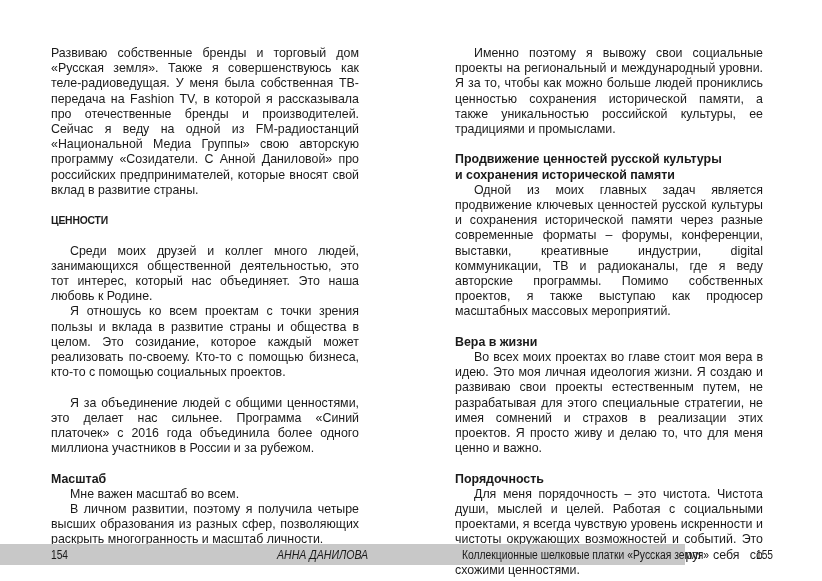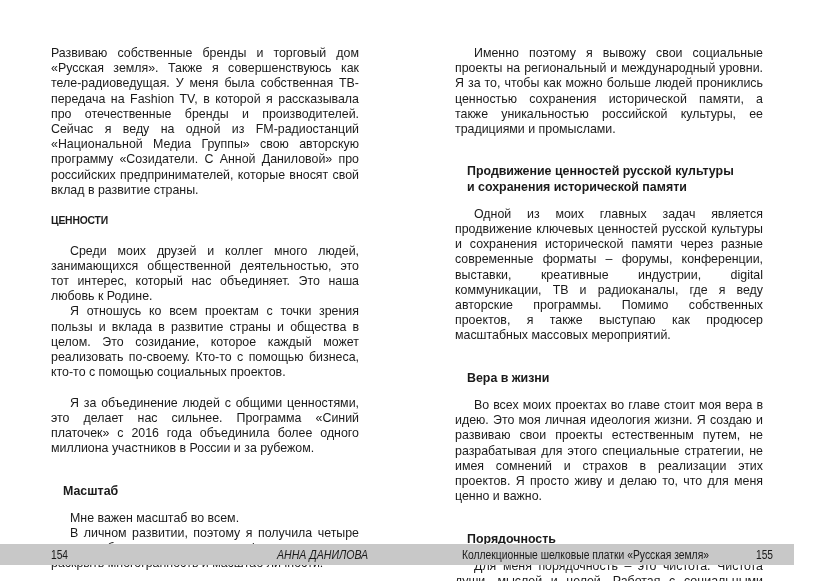--- a/index.html
+++ b/index.html
@@ -33,37 +33,37 @@
     .page-left .column { left: 51px; top: 46px; }
     .page-right .column { left: 44px; top: 46px; }
     .para {
       margin: 0;
       text-indent: 19px;
       text-align-last: left;
     }
     .para.noindent { text-indent: 0; }
     .heading {
       font-weight: bold;
-      margin: 12px;
+      margin: 0;
       text-align: left;
     }
     .caps-heading {
       font-weight: bold;
       font-size: 11.5px;
       margin: 0;
       letter-spacing: -0.2px;
       transform: scaleX(0.9);
       transform-origin: left;
     }
     .gap { height: 15.2px; }
     .footer {
       position: absolute;
       left: 0;
       top: 544px;
-      width: 794px;
+      width: 685px;
       height: 21px;
       background: #c8c8c8;
       font-size: 12px;
       color: #1a1a1a;
     }
     .footer span {
       position: absolute;
       top: 4px;
       white-space: nowrap;
     }

